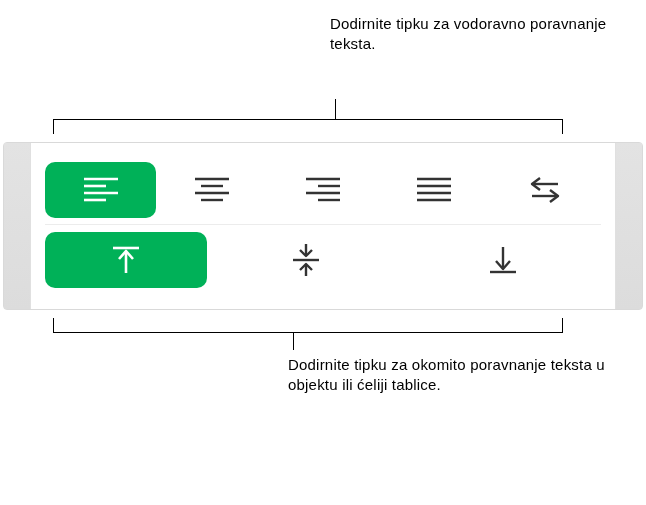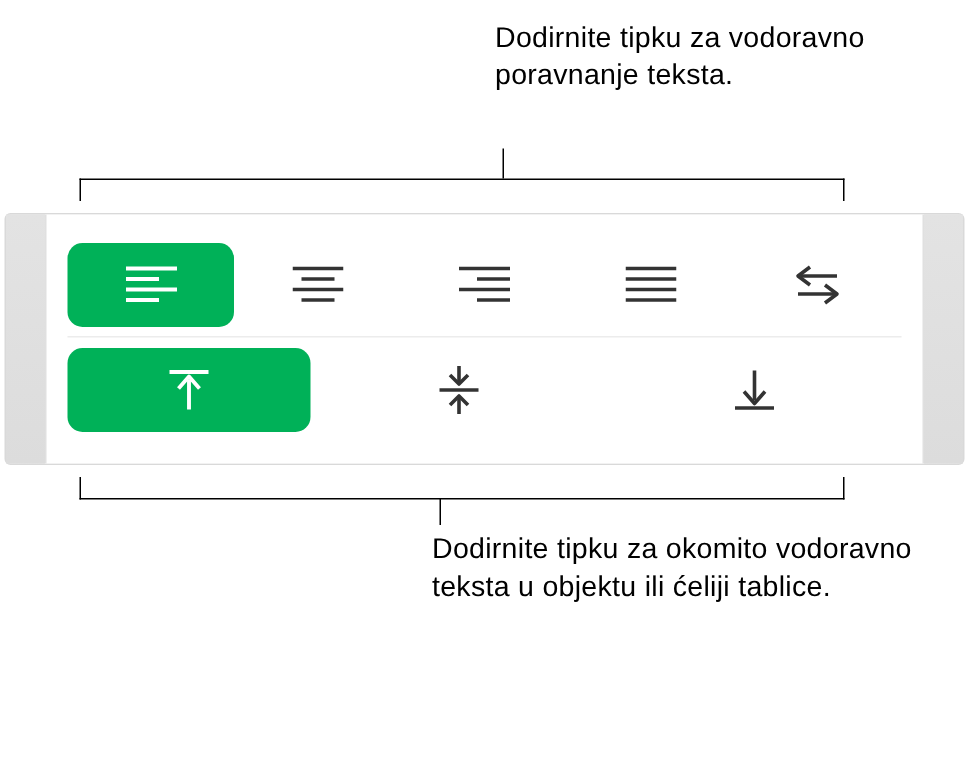--- a/index.html
+++ b/index.html
@@ -6,21 +6,21 @@
     body {
       font-family: -apple-system, 'Helvetica Neue', Arial, sans-serif;
       background: #fff;
       width: 646px;
       height: 505px;
       position: relative;
       overflow: hidden;
     }
     .callout-text {
       position: absolute;
-      font-size: 19px;
+      font-size: 15px;
       line-height: 1.3;
       color: #000;
       letter-spacing: 0.2px;
     }
     .callout-top {
       left: 330px;
       top: 14px;
     }
     .callout-bottom {
       left: 288px;
@@ -199,13 +199,13 @@
 
     </div>
   </div>
   <div class="side-gutter"></div>
 </div>
 
 <div class="callout-line bracket-bot-left-rise"></div>
 <div class="callout-line bracket-bot-right-rise"></div>
 <div class="callout-line bracket-bot-horiz"></div>
 <div class="callout-line bracket-bot-stem"></div>
-<div class="callout-text callout-bottom">Dodirnite tipku za okomito vodoravno teksta u objektu ili ćeliji tablice.</div>
+<div class="callout-text callout-bottom">Dodirnite tipku za okomito poravnanje teksta u objektu ili ćeliji tablice.</div>
 
 </body></html>

